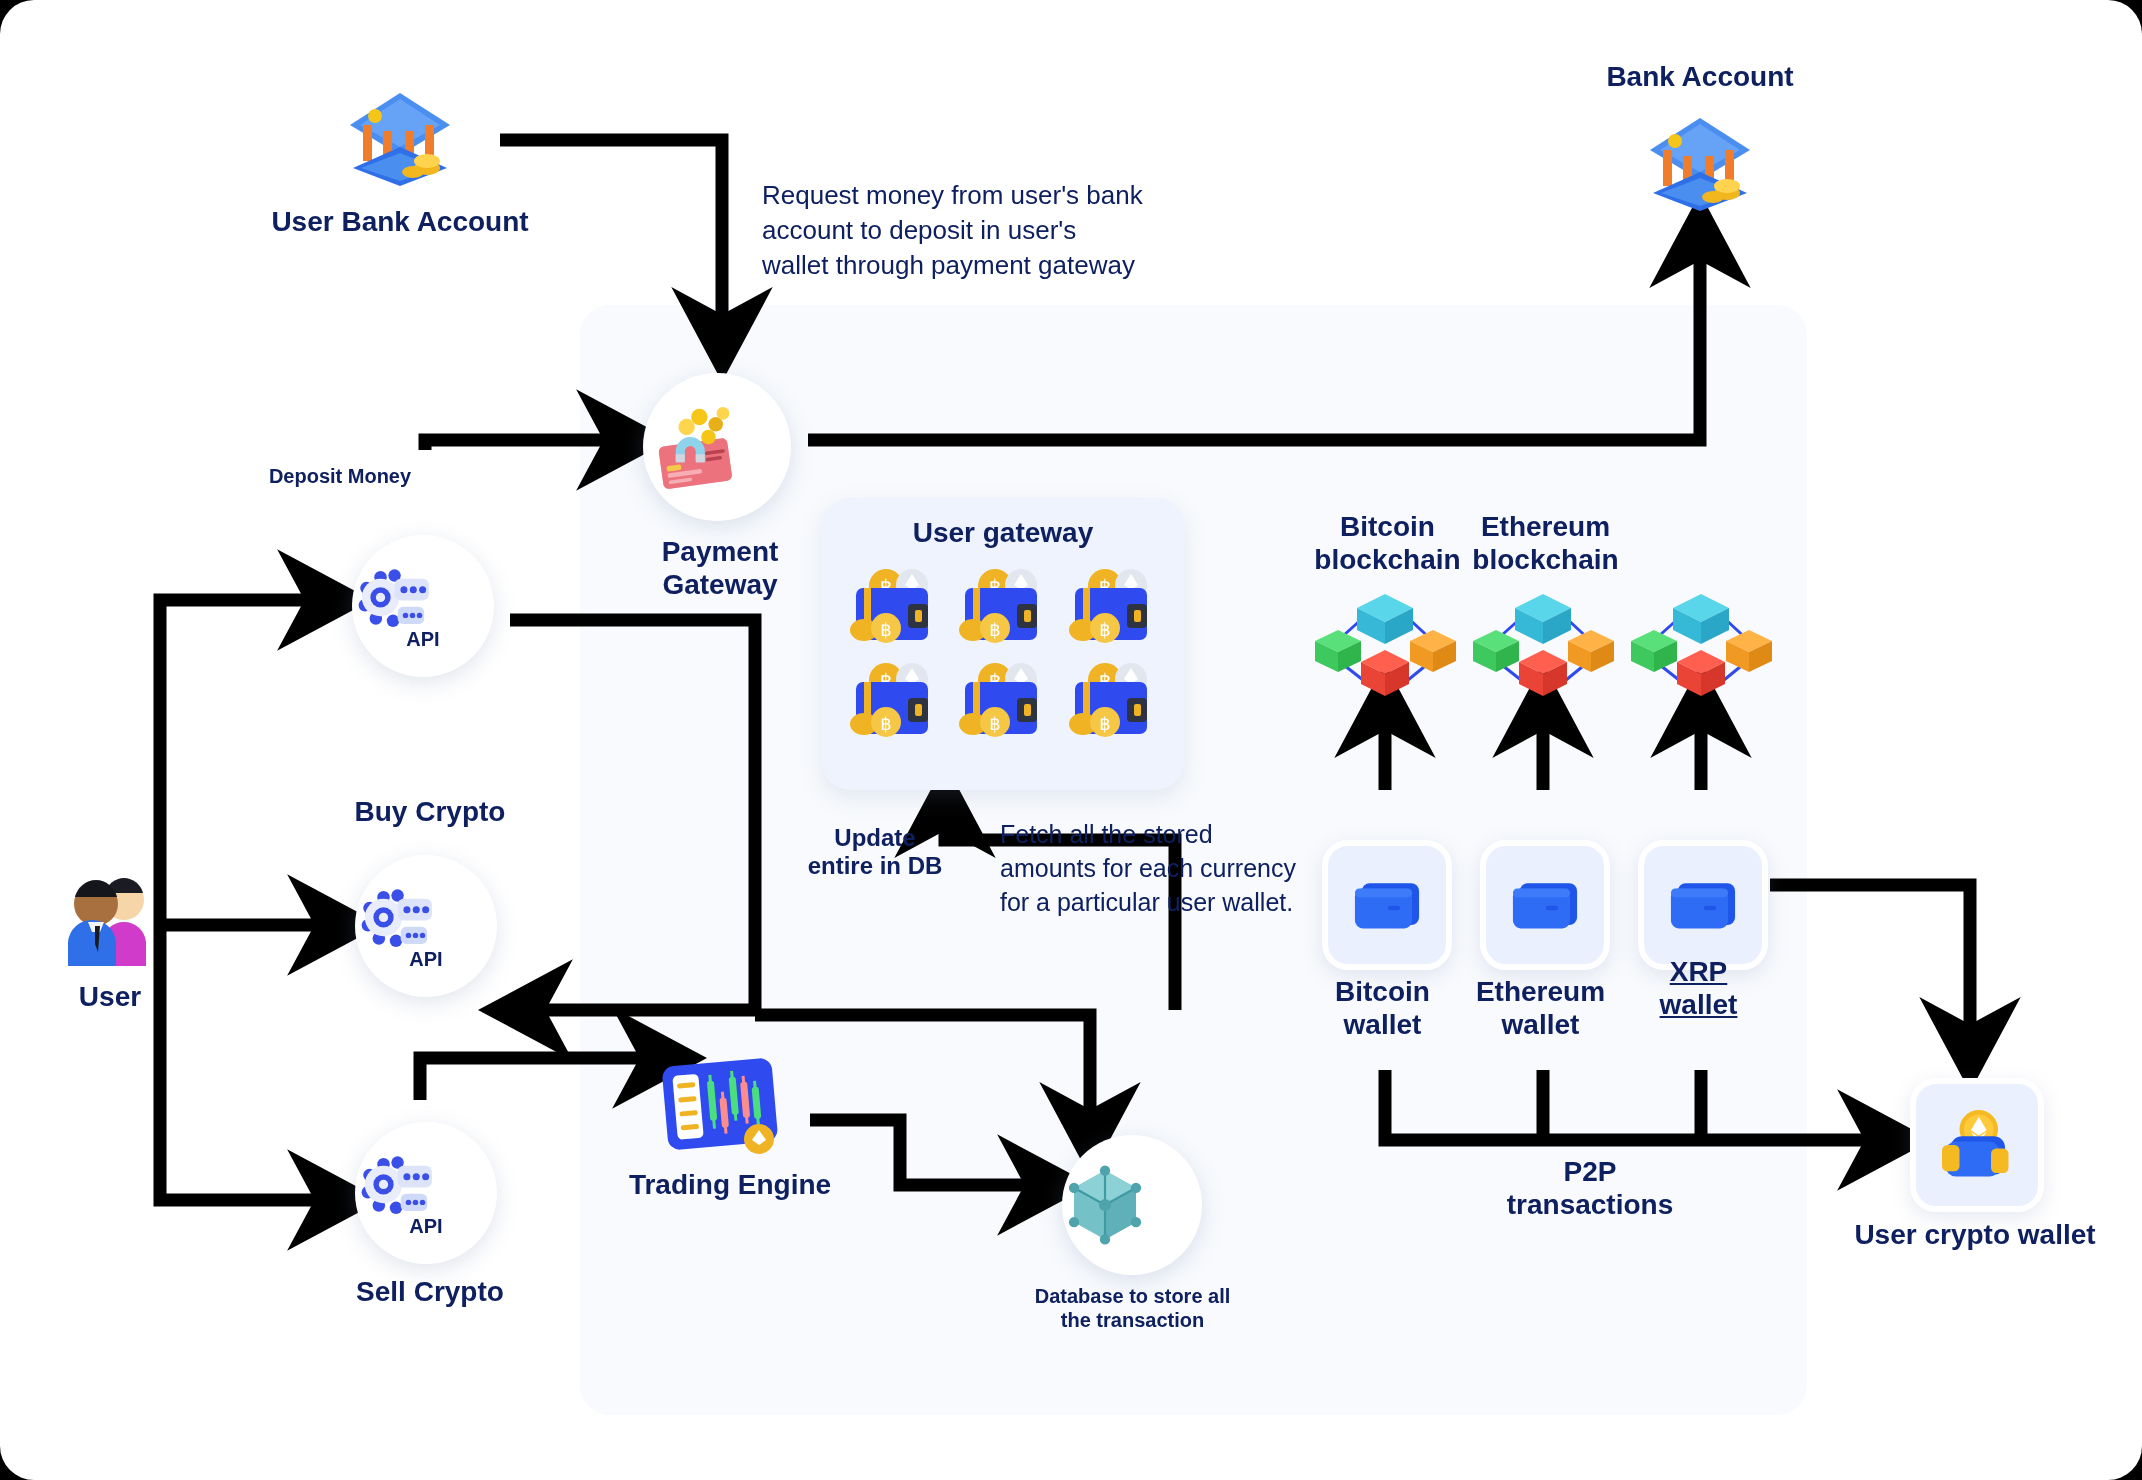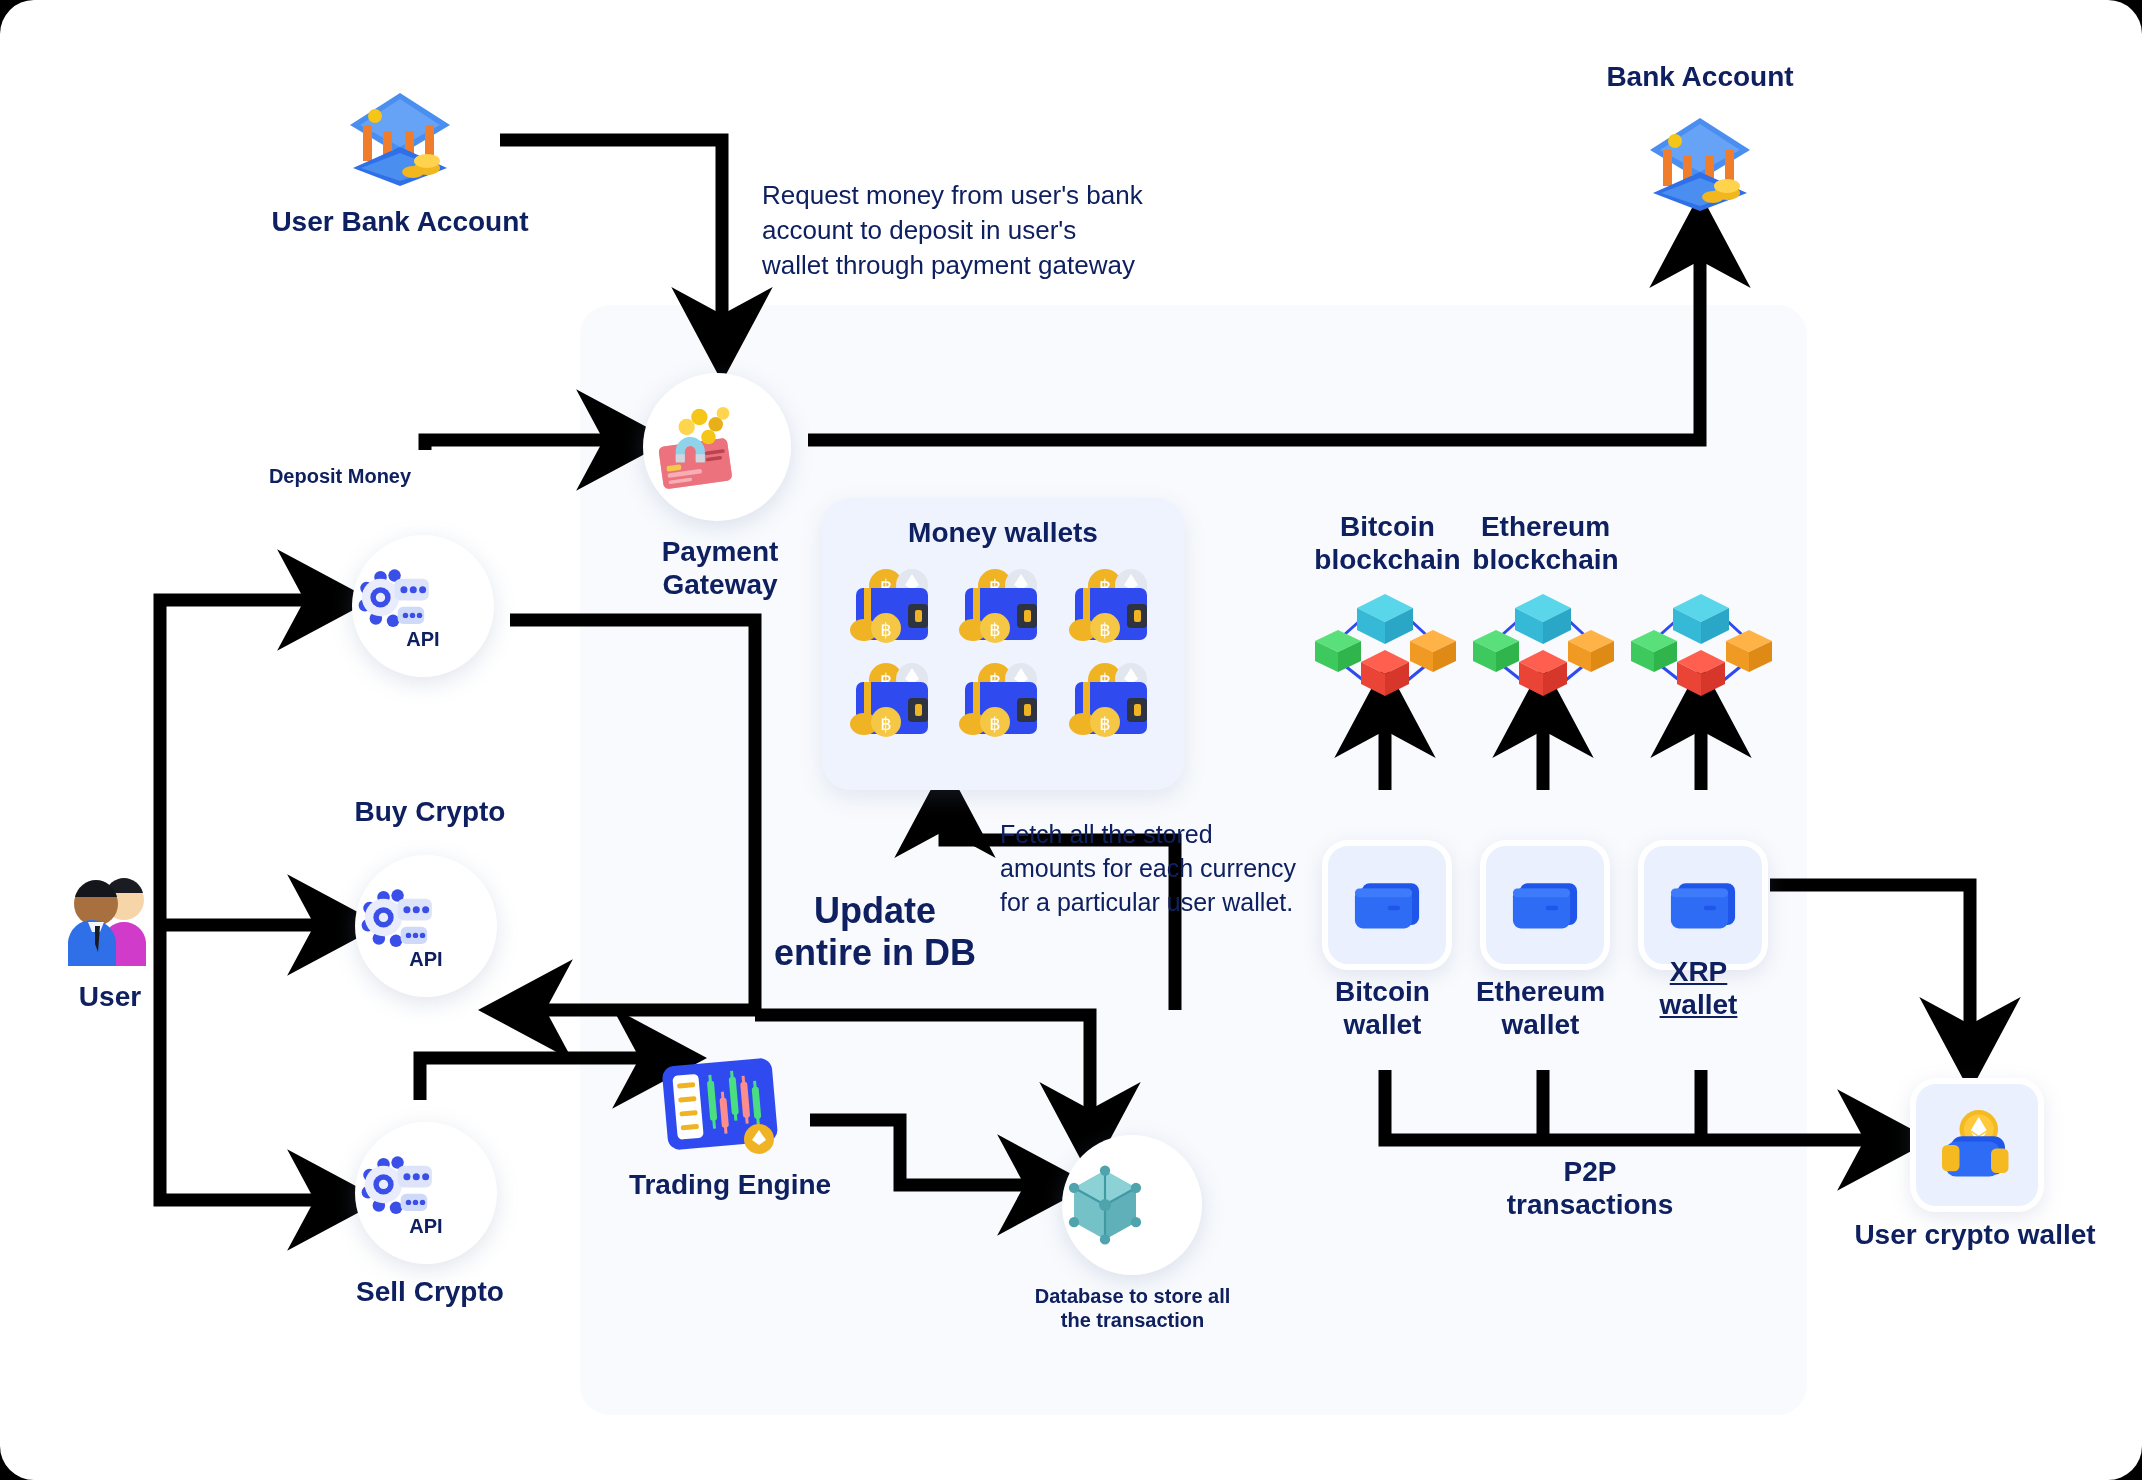--- a/index.html
+++ b/index.html
@@ -270,29 +270,29 @@
         <circle cx="50" cy="90" r="6"></circle>
           <circle cx="14" cy="70" r="6"></circle>
           <circle cx="14" cy="30" r="6"></circle>
         <circle cx="50" cy="50" r="7"></circle>
       </g>
     </svg>
   </div>
   <div class="lbl" style="left:960px;top:1285px;width:345px;font-size:20px;">Database to store all
 the transaction</div>
 
-  <div class="lbl" style="left:770px;top:890px;width:210px;font-size:36px;">Update
+  <div class="lbl" style="left:770px;top:824px;width:210px;font-size:24px;">Update
 entire in DB</div>
 
   <div class="lbl reg" style="left:1000px;top:818px;width:310px;font-size:25px;line-height:1.35;">Fetch all the stored
 amounts for each currency
 for a particular user wallet.</div>
 
   <div class="wallets-box" style="left:822px;top:498px;width:362px;height:292px;">
-    <div class="lbl" style="left:0;top:18px;width:362px;font-size:28px;">Money wallets</div>
+    <div class="lbl" style="left:0;top:18px;width:362px;font-size:28px;">User gateway</div>
     <div style="position:absolute;left:20px;top:68px;width:322px;display:grid;grid-template-columns:repeat(3,1fr);gap:8px 6px;">
       <div><svg viewBox="0 0 96 82" width="96" height="82">
             <circle cx="44" cy="20" r="17" fill="#f0b323"></circle>
             <text x="44" y="28" font-size="20" fill="#fff" text-anchor="middle" font-family="Liberation Sans">฿</text>
             <circle cx="70" cy="19" r="16" fill="#e2e6ee"></circle>
             <path d="M70,8 l7,11 l-7,5 l-7,-5z" fill="#fff"></path>
             <rect x="14" y="22" width="72" height="52" rx="7" fill="#2f4bf0"></rect>
             <rect x="22" y="22" width="7" height="52" fill="#f0b323"></rect>
             <rect x="66" y="38" width="20" height="24" rx="4" fill="#2d3340"></rect>
             <rect x="73" y="44" width="7" height="12" rx="2" fill="#f0b323"></rect>

